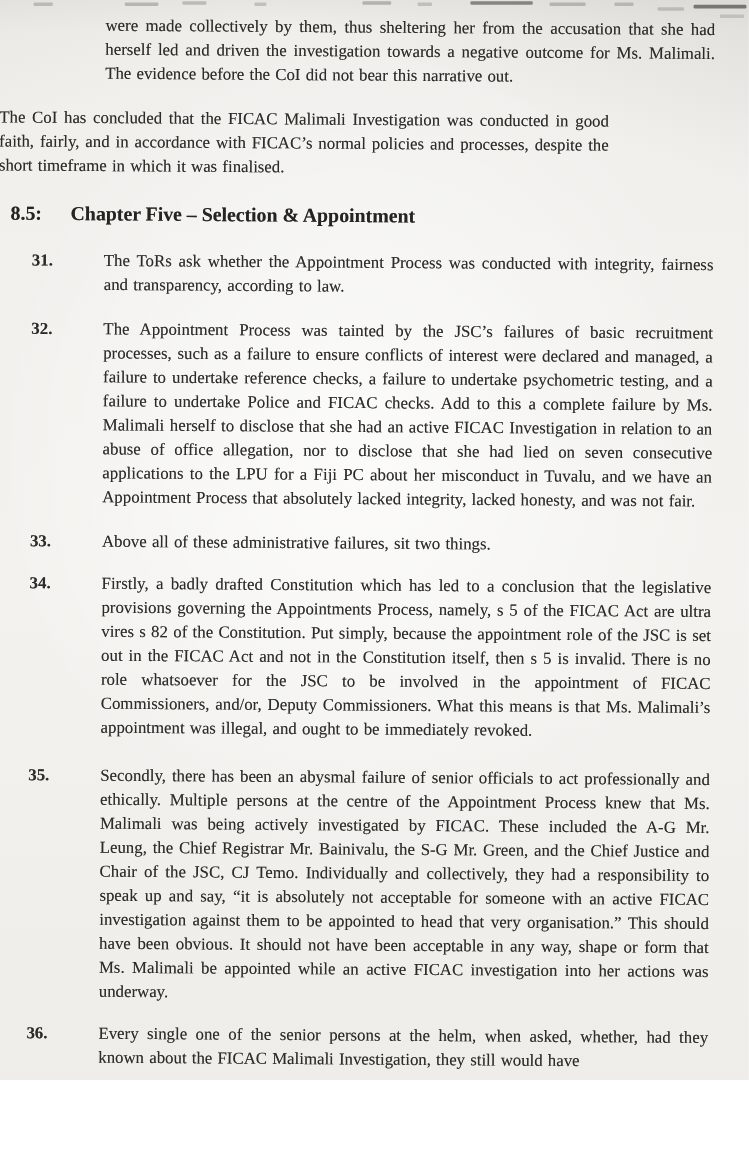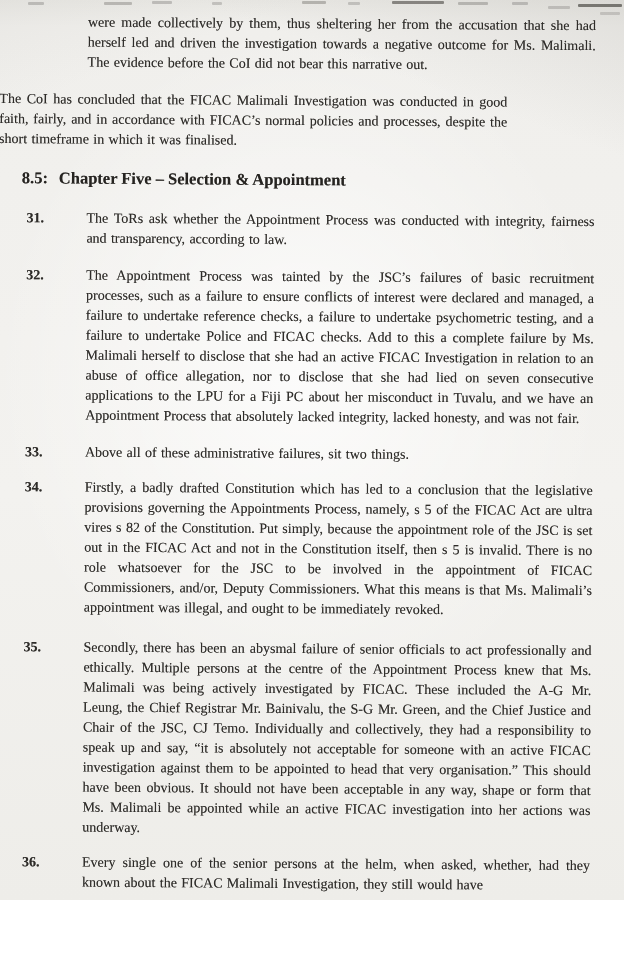--- a/index.html
+++ b/index.html
@@ -89,21 +89,21 @@
   .heading {
     display: flex;
     margin: 0 0 18px 0;
     font-weight: 700;
     font-size: 16.5px;
     line-height: 24px;
     color: #262421;
   }
   .heading .h-num {
     width: 60px;
-    padding-left: 23px;
+    padding-left: 10px;
     box-sizing: border-box;
     flex: none;
   }
   .heading .h-title {
     flex: none;
   }
   .p33 { margin-bottom: 15px; }
   .p34 { margin-bottom: 20px; }
   .p35 { margin-bottom: 15px; }
   .p36 { margin-bottom: 0; }

